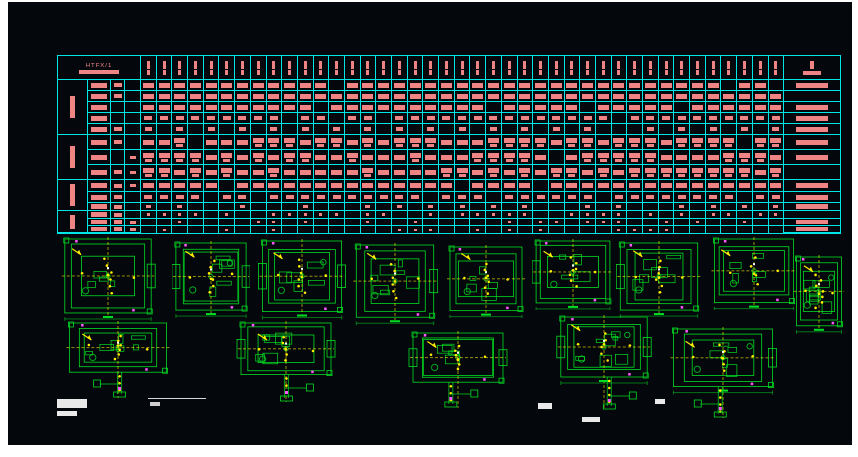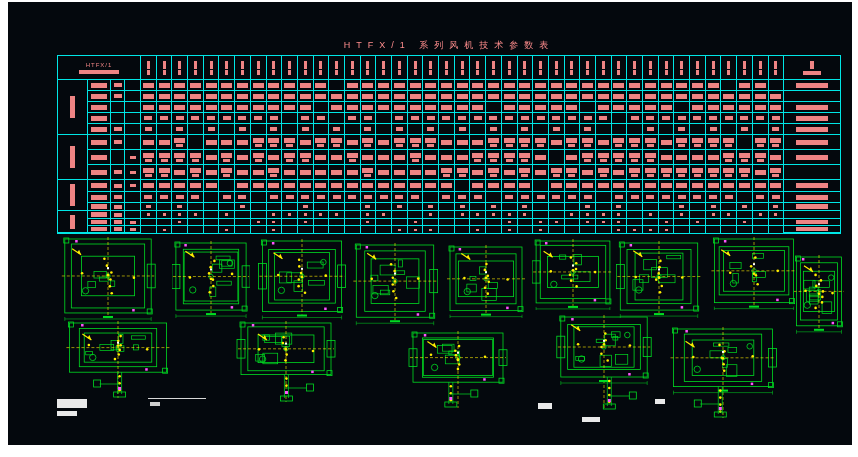--- a/index.html
+++ b/index.html
@@ -40,21 +40,20 @@
   .sect-right{width:56px;display:flex;flex-direction:column;}
   .blk{display:block;background:var(--pk);flex:none;}
   .drawing{position:absolute;}
   .mark{position:absolute;}
 </style>
 </head>
 <body>
 
 <div class="stage">
   <div class="model"></div>
-  <div class="title">HTFX/1 系列风机技术参数表</div>
   <div class="tbl" id="tbl">
       <div class="sect-left">
         <div class="corner">
           <span class="tiny">HTFX/1</span>
           <i class="blk" style="width: 40px; height: 4px;"></i>
         </div>
         <div class="lbody">
           <div class="col gcol">
             <div class="cell" style="height: 55px;">
               <i class="blk" style="width: 5px; height: 22px;"></i>

